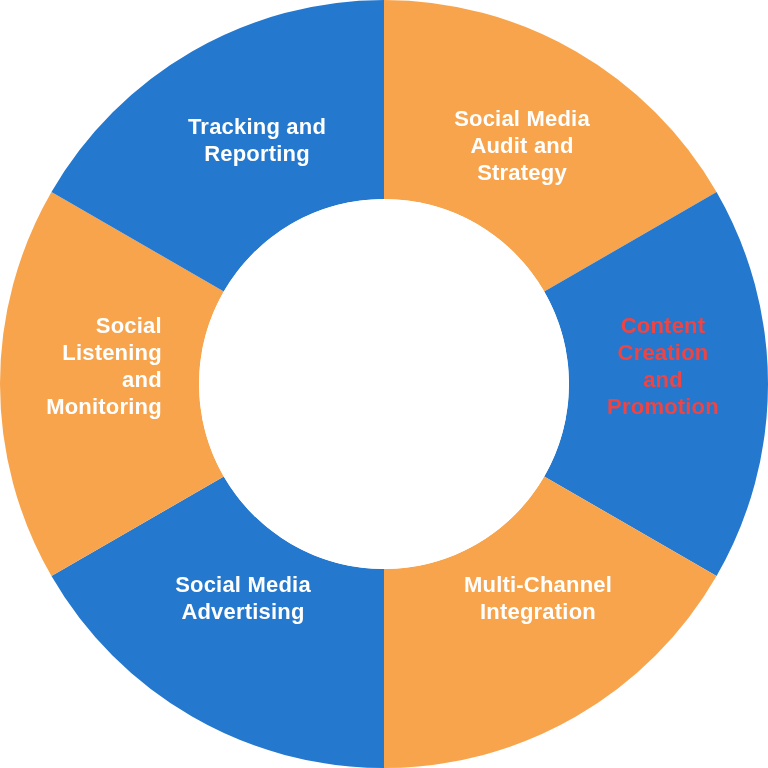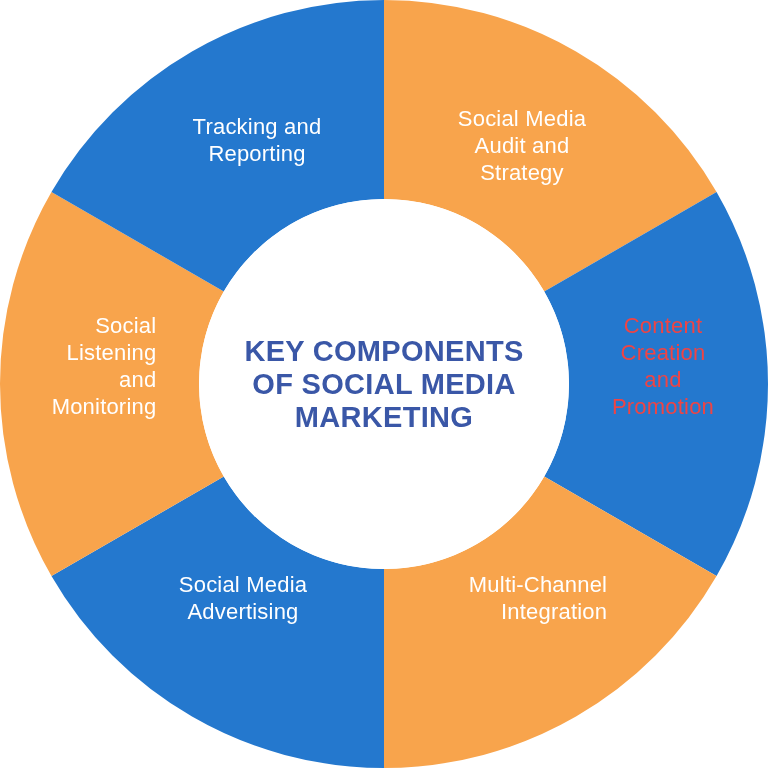--- a/index.html
+++ b/index.html
@@ -17,21 +17,21 @@
   }
   .canvas svg {
     position: absolute;
     left: 0;
     top: 0;
   }
   .segment-label {
     position: absolute;
     transform: translate(-50%, -50%);
     color: #ffffff;
-    font-weight: 400;
+    font-weight: 700;
     font-size: 22px;
     line-height: 27px;
     letter-spacing: 0.2px;
     text-align: center;
     white-space: pre-line;
     pointer-events: none;
   }
   .center-label {
     position: absolute;
     transform: translate(-50%, -50%);
@@ -58,27 +58,24 @@
       <circle cx="384" cy="384" r="185" fill="#FFFFFF"></circle>
     </svg>
   <div id="labels">
       <div class="segment-label" style="left: 522px; top: 145px; color: rgb(255, 255, 255);">Social Media
 Audit and
 Strategy</div>
       <div class="segment-label" style="left: 663px; top: 366px; color: #ef4444;">Content
 Creation
 and
 Promotion</div>
-      <div class="segment-label" style="left: 538px; top: 598px; color: rgb(255, 255, 255); text-align: right;">Multi-Channel
+      <div class="segment-label" style="left: 538px; top: 598px; color: rgb(255, 255, 255);">Multi-Channel
 Integration</div>
       <div class="segment-label" style="left: 243px; top: 598px; color: rgb(255, 255, 255);">Social Media
 Advertising</div>
       <div class="segment-label" style="left: 104px; top: 366px; color: rgb(255, 255, 255); text-align: right;">Social
 Listening
 and
 Monitoring</div>
       <div class="segment-label" style="left: 257px; top: 140px; color: rgb(255, 255, 255);">Tracking and
 Reporting</div>
     </div>
-  <div class="center-label" id="center-label" style="left: 384px; top: 384px; color: rgb(58, 87, 167);">KEY COMPONENTS
-OF SOCIAL MEDIA
-MARKETING</div>
 </div>
 
 </body></html>

